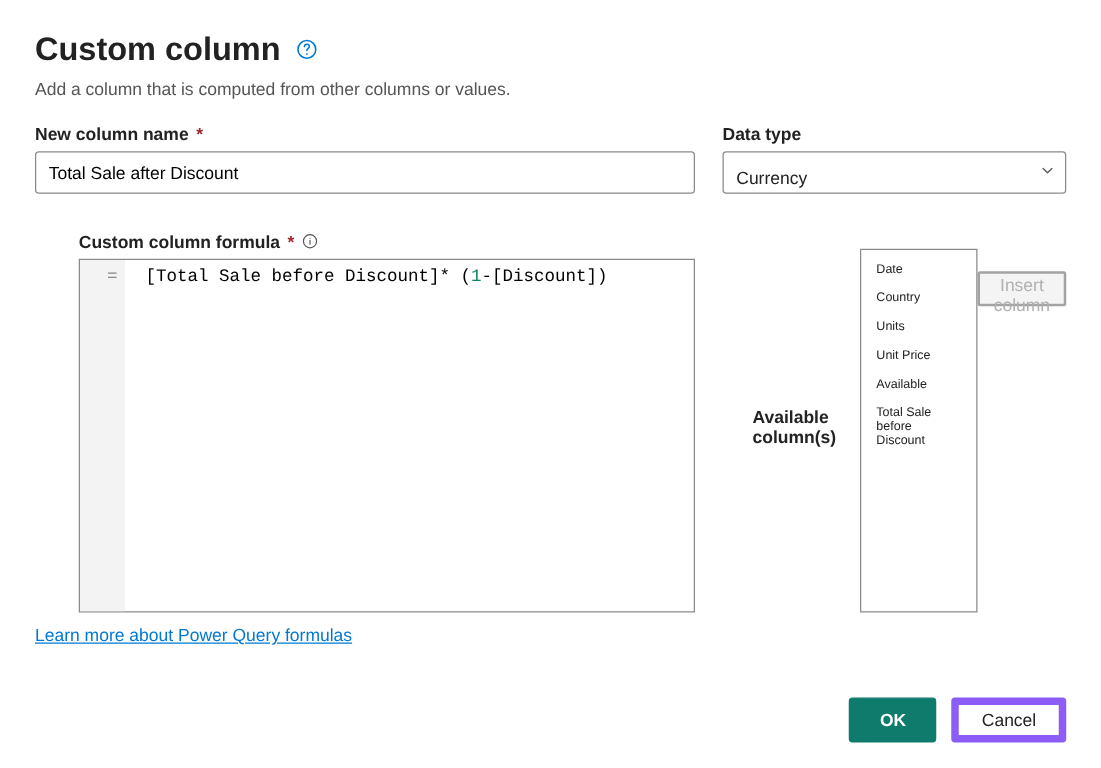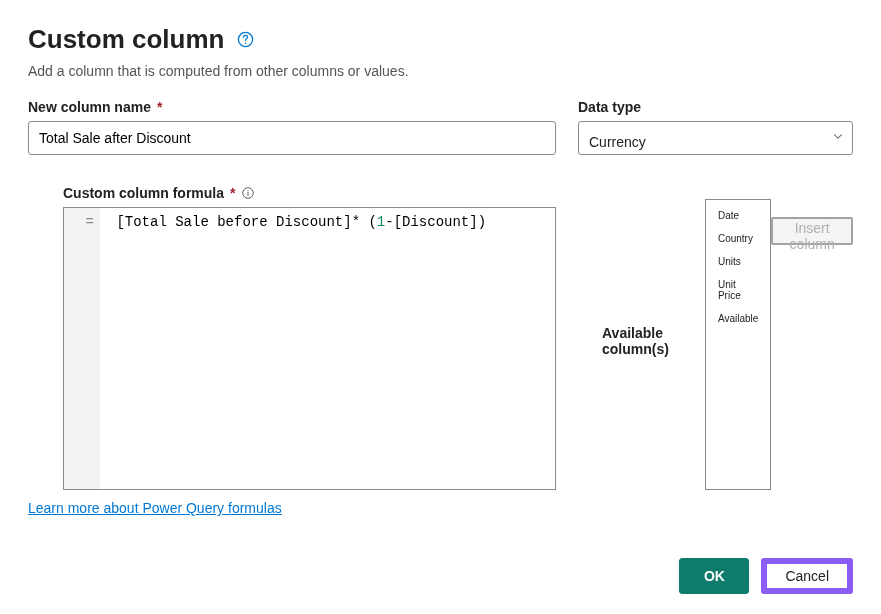--- a/index.html
+++ b/index.html
@@ -255,20 +255,21 @@
     </div>
 
     <div class="avail-row">
       <div class="field-label">Available column(s)</div>
       <div class="avail-list">
         <div class="avail-item">Date</div>
         <div class="avail-item">Country</div>
         <div class="avail-item">Units</div>
         <div class="avail-item">Unit Price</div>
         <div class="avail-item">Available</div>
+        <div class="avail-item">Total Sale before Discount</div>
       </div>
       <button class="insert-btn" disabled="">Insert column</button>
     </div>
 
     <div class="link-row" style="grid-column:1;grid-row:3">
       <a class="link">Learn more about Power Query formulas</a>
     </div>
 
   </div>
 

